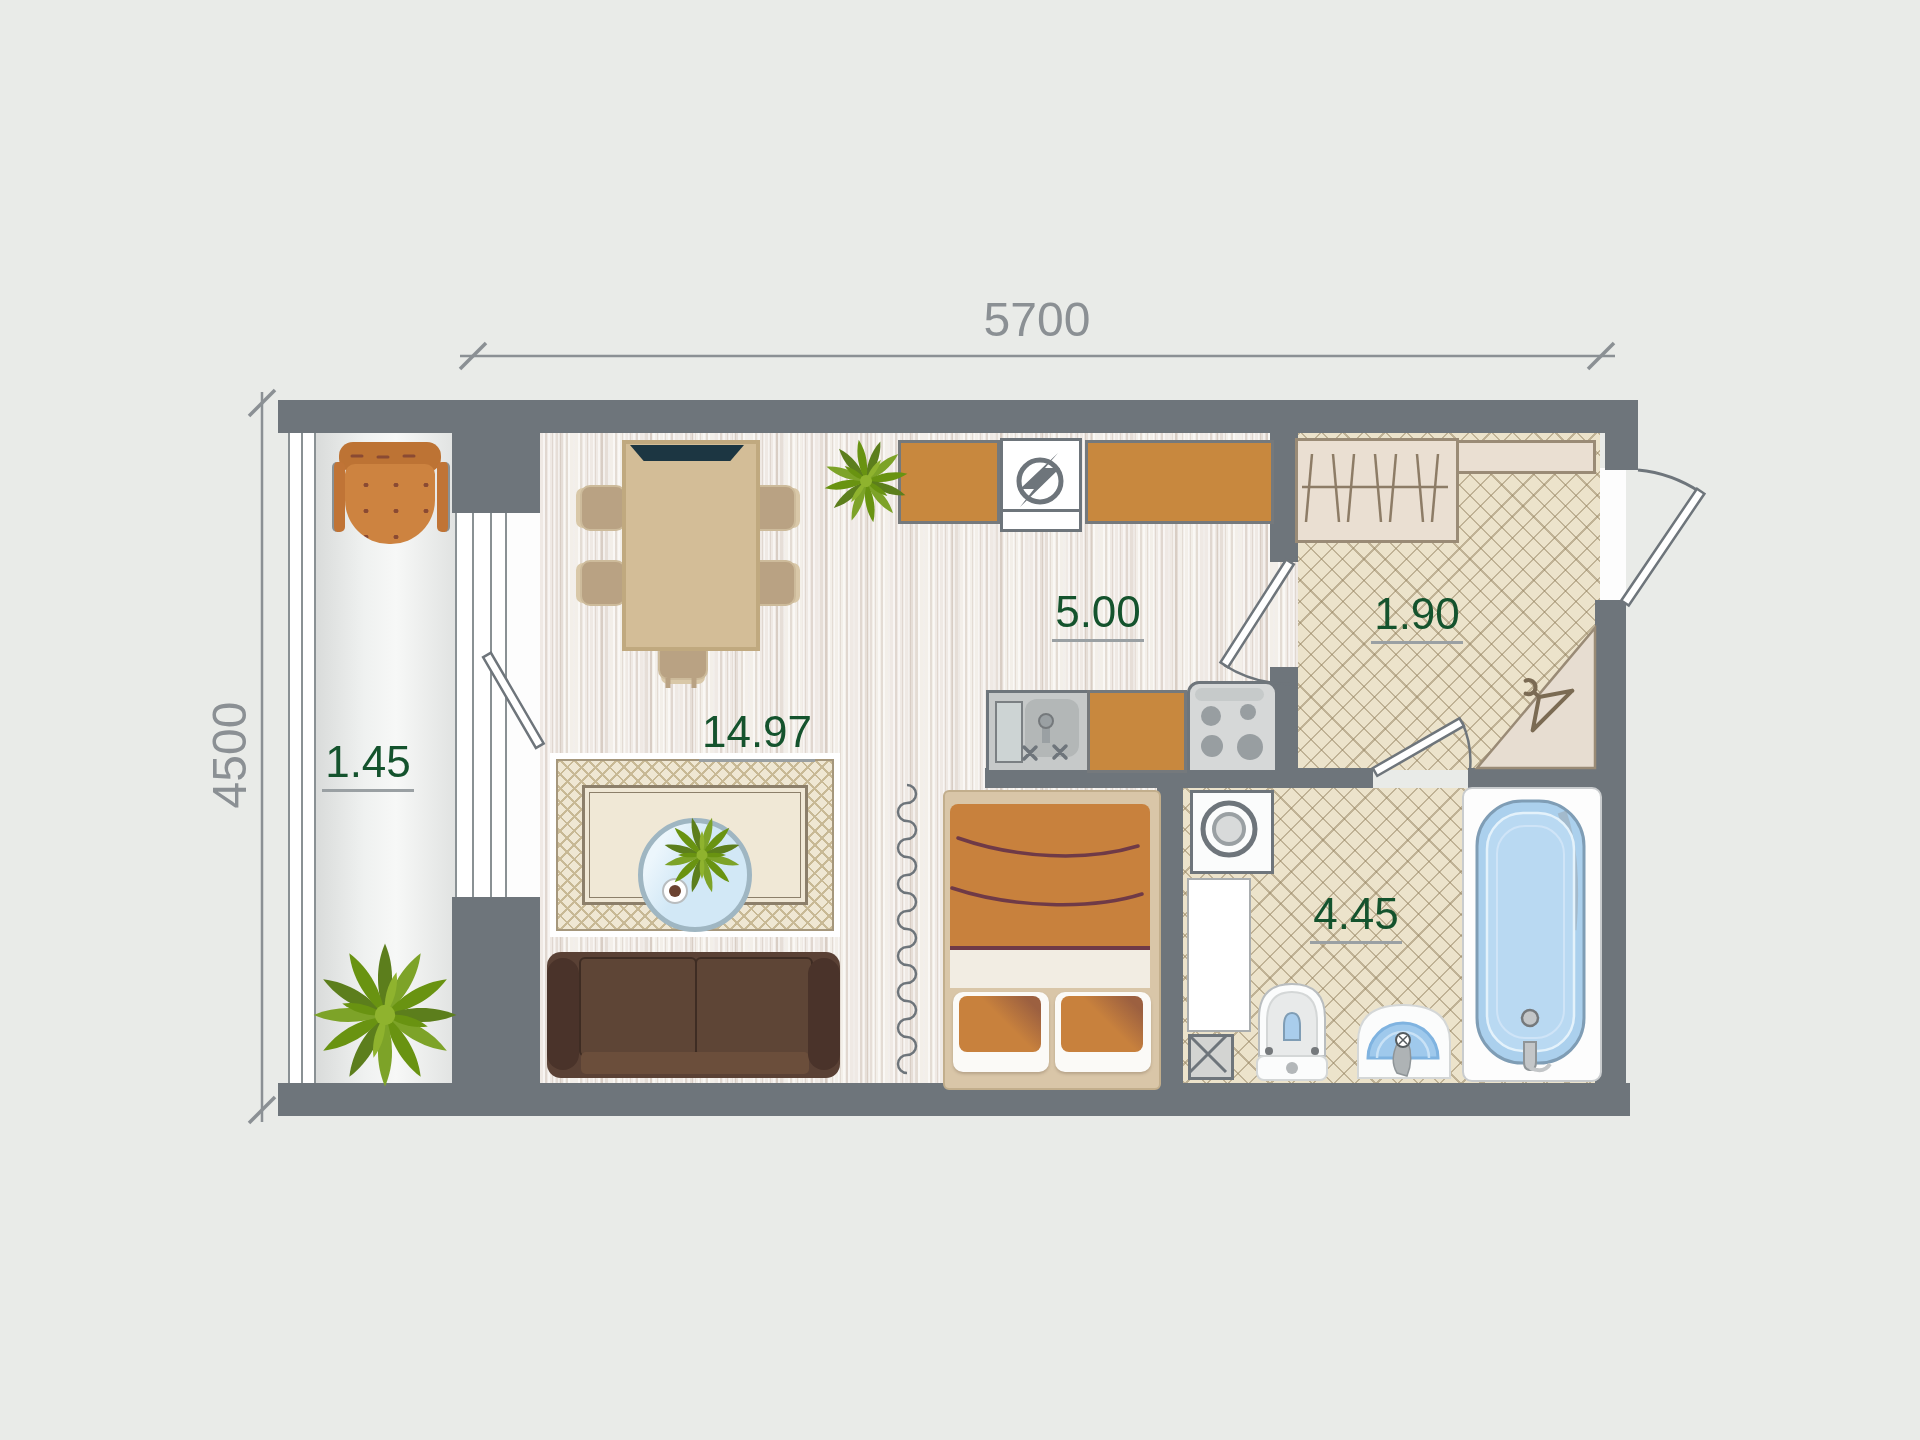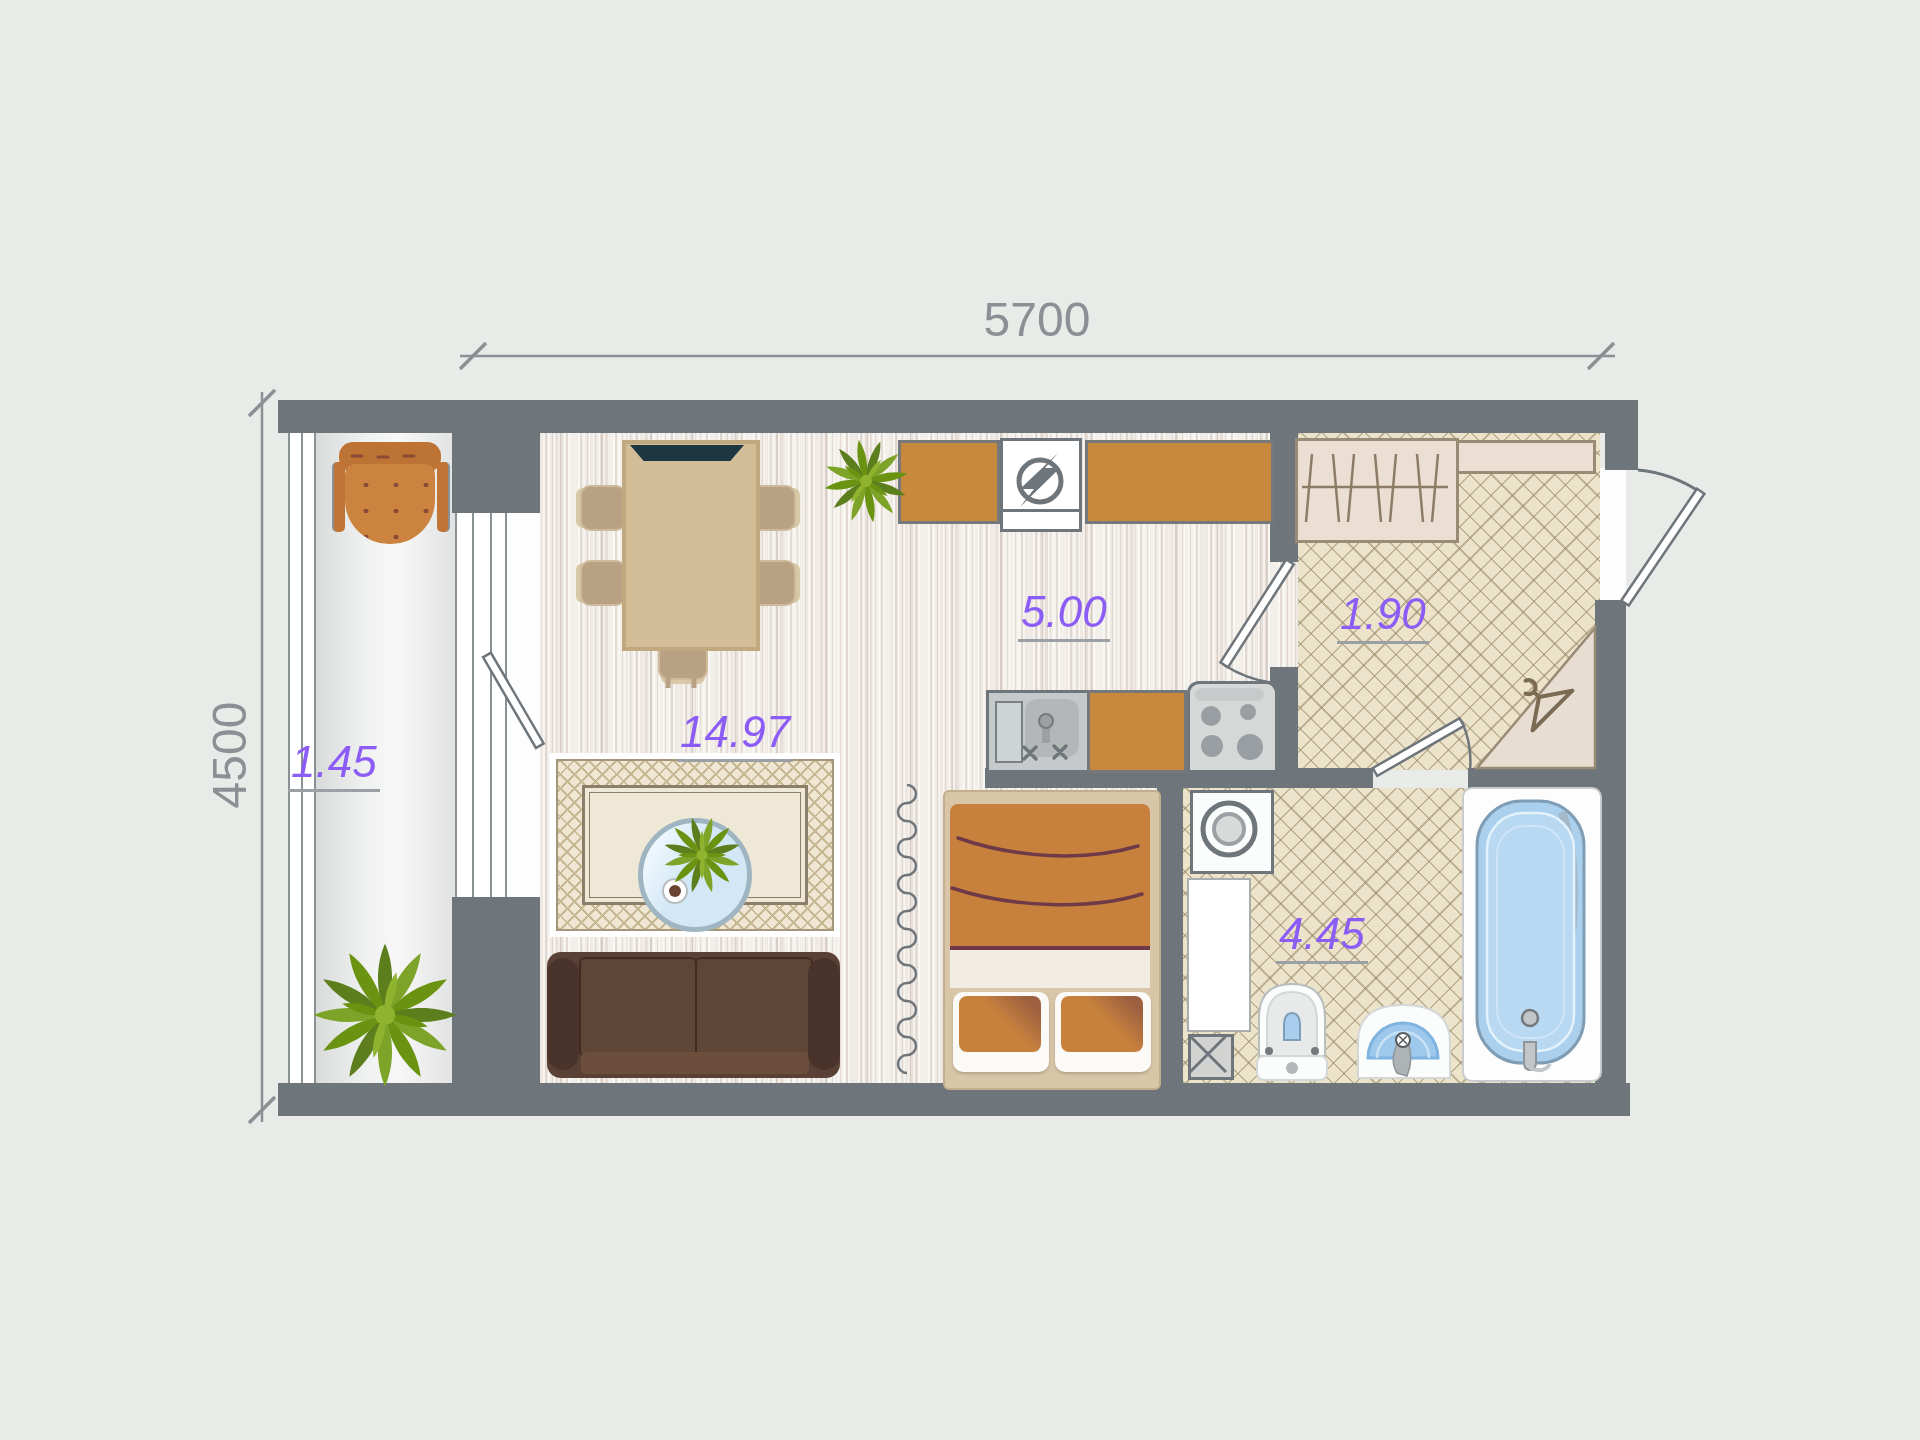--- a/index.html
+++ b/index.html
@@ -18,21 +18,21 @@
       #ece3cb;}
   .balc{position:absolute;background:linear-gradient(90deg,#d2d4d3,#eff1f0 40%,#f7f8f7 60%,#dfe1e0);}
   .winV{position:absolute;background:
       linear-gradient(90deg, rgba(0,0,0,0) calc(50% - 1px), #8a9194 calc(50% - 1px), #8a9194 calc(50% + 1px), rgba(0,0,0,0) calc(50% + 1px)),#fff;
       border-left:2px solid #8a9194;border-right:2px solid #8a9194;}
   .win4{position:absolute;background:
       linear-gradient(90deg, rgba(0,0,0,0) calc(33% - 1px), #8a9194 calc(33% - 1px), #8a9194 calc(33% + 1px), rgba(0,0,0,0) calc(33% + 1px)),
       linear-gradient(90deg, rgba(0,0,0,0) calc(70% - 1px), #8a9194 calc(70% - 1px), #8a9194 calc(70% + 1px), rgba(0,0,0,0) calc(70% + 1px)),#fff;
       border-left:2px solid #8a9194;border-right:2px solid #8a9194;}
   
-  .lbl{position:absolute;width:160px;font-size:44px;color:#8b5cf6;line-height:1;font-style:italic;}
+  .lbl{position:absolute;width:160px;text-align:center;font-size:44px;color:#14532d;line-height:1;}
   .lbl span{display:inline-block;padding:0 3px 5px 3px;border-bottom:3px solid #9aa0a3;}
   .dimlbl{position:absolute;width:204px;text-align:center;font-size:48px;color:#8b9094;line-height:1;}
   
   .orange{position:absolute;background:#c8883e;border:3px solid #75797c;}
   .beigebox{position:absolute;background:#eadfd2;border:3px solid #9a8b76;}
   .whitebox{position:absolute;background:#fdfdfd;}
 </style>
 </head>
 <body>
 
@@ -123,21 +123,21 @@
   <div class="beigebox" style="left:1456px;top:440px;width:134px;height:28px;"></div>
 
   <div class="abs" style="left:1190px;top:790px;width:78px;height:78px;background:#fbfcfc;border:3px solid #6e757b;"></div>
   <div class="abs" style="left:1187px;top:878px;width:60px;height:150px;background:#fff;border:2px solid #a9adaf;"></div>
   <div class="abs" style="left:1188px;top:1034px;width:40px;height:40px;background:#d3d4d2;border:3px solid #6e757b;"></div>
   <div class="abs" style="left:1462px;top:787px;width:136px;height:291px;background:#fdfdfd;border:2px solid #c9ccce;border-radius:10px;"></div>
 
   <div class="lbl" style="left:677px;top:710px;"><span>14.97</span></div>
   <div class="lbl" style="left:1018px;top:590px;"><span>5.00</span></div>
   <div class="lbl" style="left:1337px;top:592px;"><span>1.90</span></div>
-  <div class="lbl" style="left:1276px;top:912px;"><span>4.45</span></div>
+  <div class="lbl" style="left:1276px;top:892px;"><span>4.45</span></div>
   <div class="lbl" style="left:288px;top:740px;"><span>1.45</span></div>
   <div class="dimlbl" style="left:935px;top:296px;">5700</div>
   <div class="dimlbl" style="left:128px;top:731px;transform:rotate(-90deg);">4500</div>
 
   <svg class="abs" style="left:0;top:0;pointer-events:none;" width="1920" height="1440" viewBox="0 0 1920 1440">
     <defs>
       <path id="leaf" d="M0,0 C5,-13 6,-28 0,-42 C-6,-28 -5,-13 0,0"></path>
       <g id="plantSym">
         <use href="#leaf" fill="#5c7e1c"></use>
         <use href="#leaf" fill="#7da328" transform="rotate(30)"></use>

